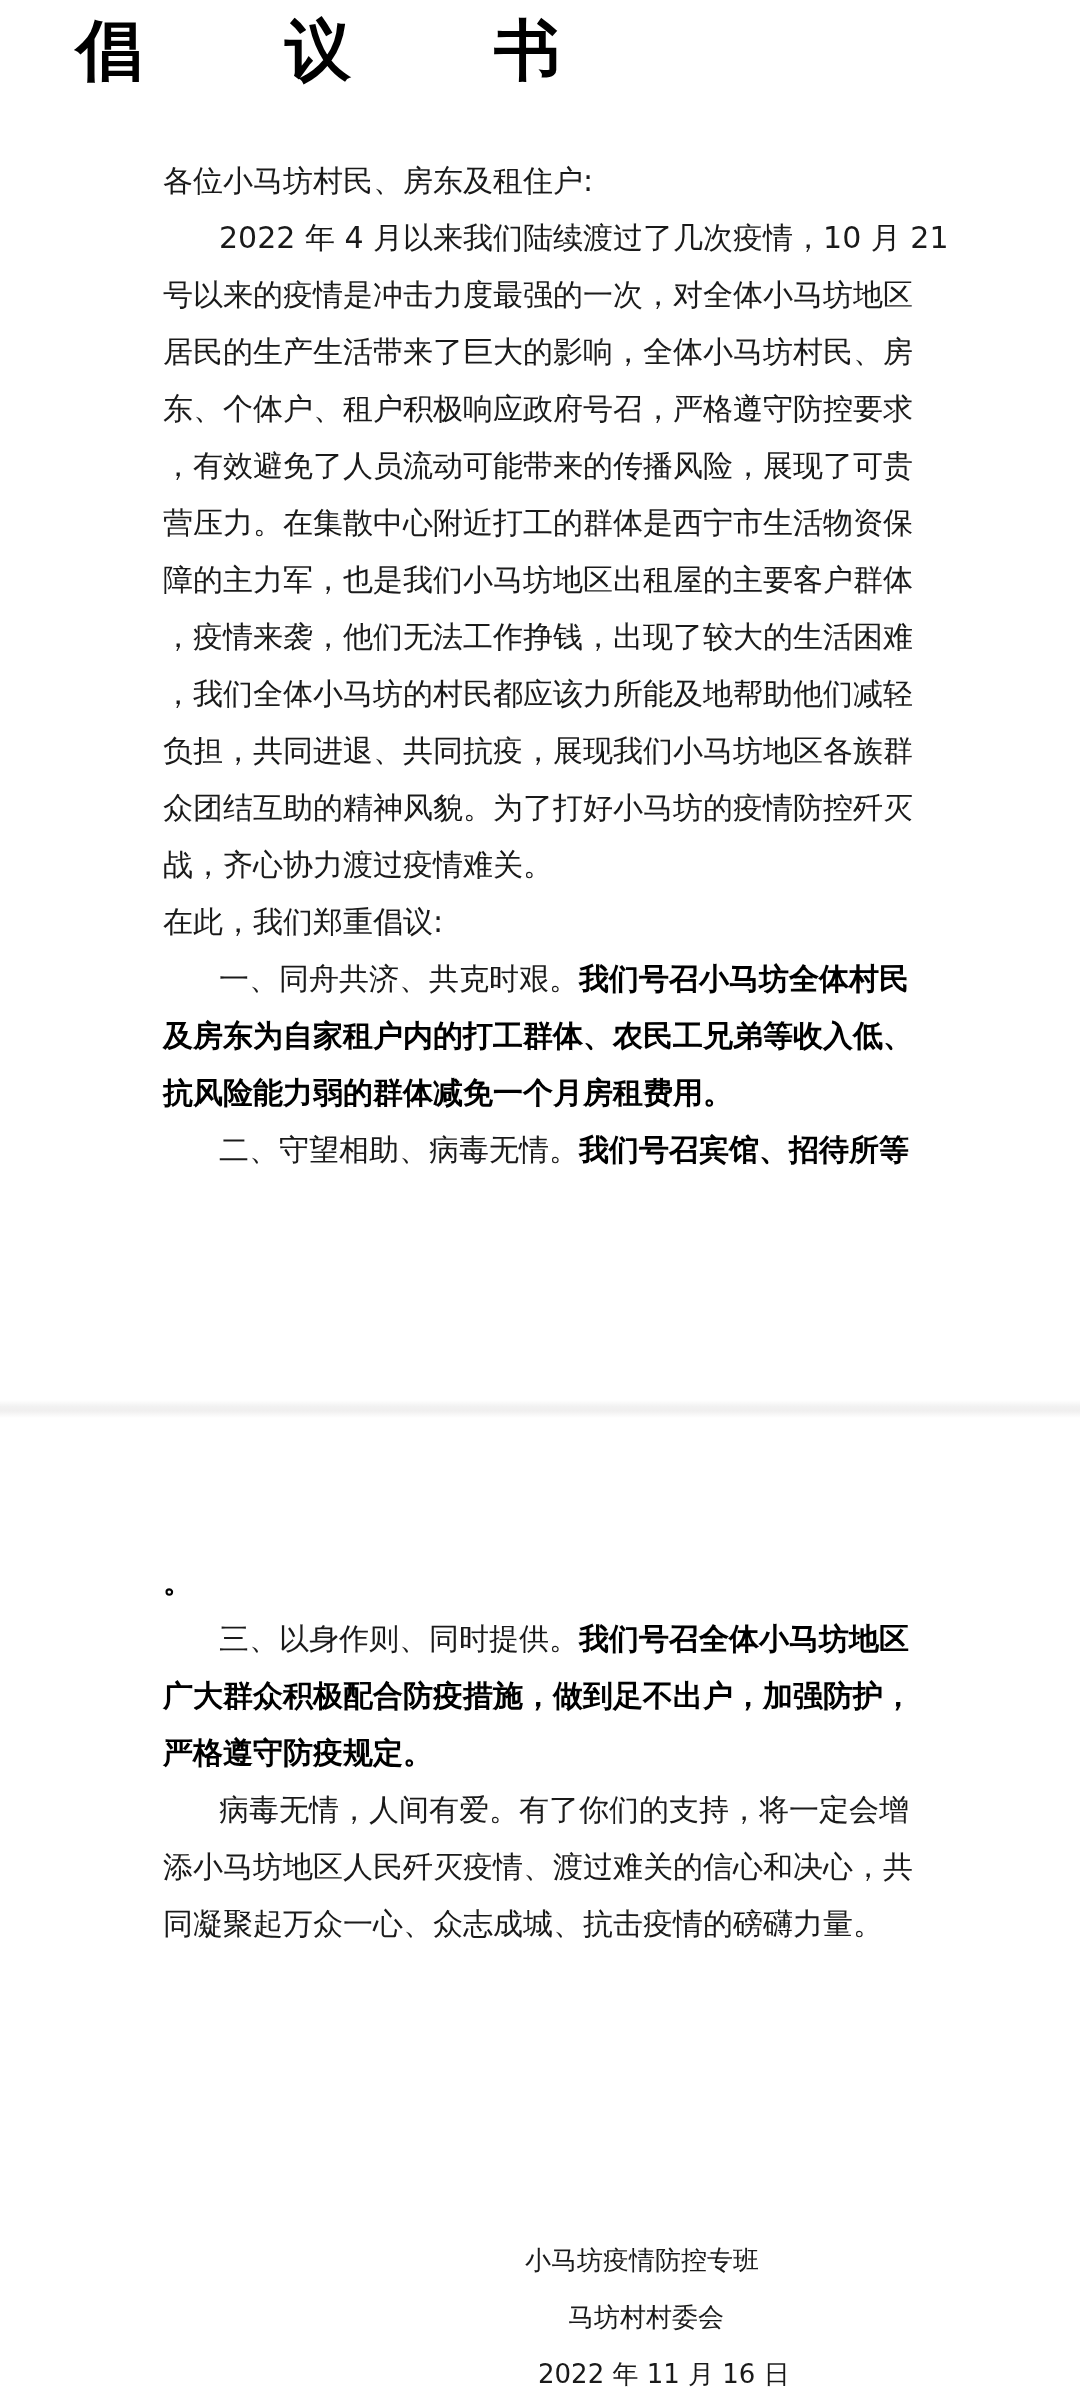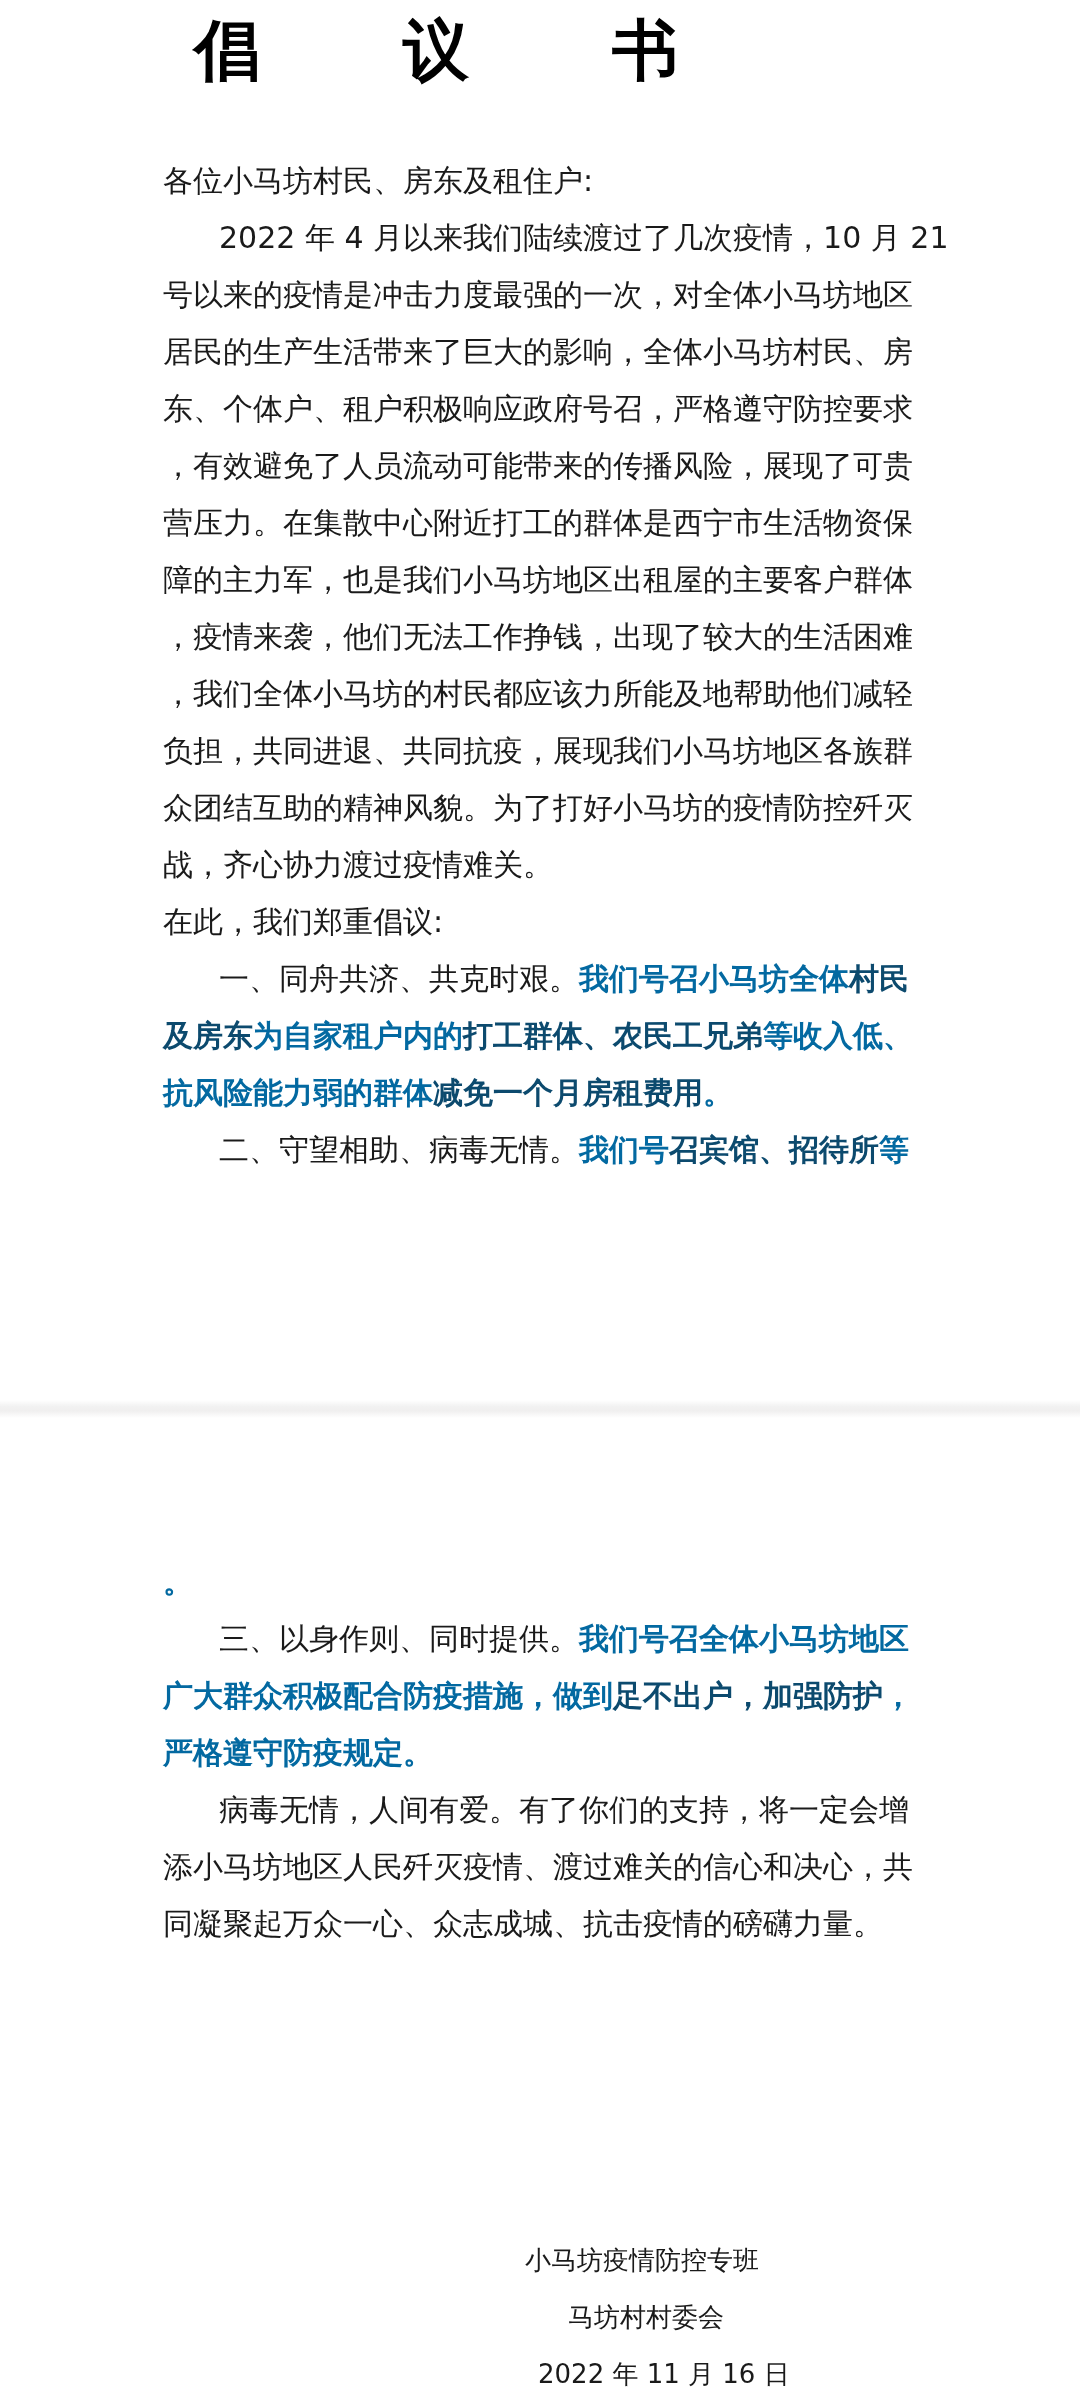--- a/index.html
+++ b/index.html
@@ -13,21 +13,21 @@
       position: relative;
       overflow: hidden;
       font-family: "DejaVu Sans", "Liberation Sans", sans-serif;
       color: #111111;
     }
     .title {
       position: absolute;
       top: 6px;
       left: 0;
       width: 856px;
-      text-align: center;
+      text-align: left;
       font-size: 66px;
       font-weight: bold;
       letter-spacing: 60px;
       line-height: 90px;
       padding-left: 76px;
       box-sizing: border-box;
       color: #000;
     }
     .text-block {
       position: absolute;
@@ -36,22 +36,22 @@
       font-size: 30px;
       line-height: 57px;
       color: #1a1a1a;
     }
     .line {
       display: block;
       white-space: nowrap;
       height: 57px;
     }
     .indent { padding-left: 56px; }
-    .b { font-weight: bold; color: #0369a1; }
-    .r { font-weight: bold; color: #0c4a6e; margin-top: 42px; }
+    .b { font-weight: bold; color: #000000; }
+    .r { font-weight: bold; color: #000000; margin-top: 42px; }
     .band {
       position: absolute;
       left: 0;
       top: 1400px;
       width: 1080px;
       height: 18px;
       background: linear-gradient(to bottom, #ffffff, #f2f2f2 35%, #f0efef 60%, #ffffff);
     }
     .signature {
       position: absolute;

